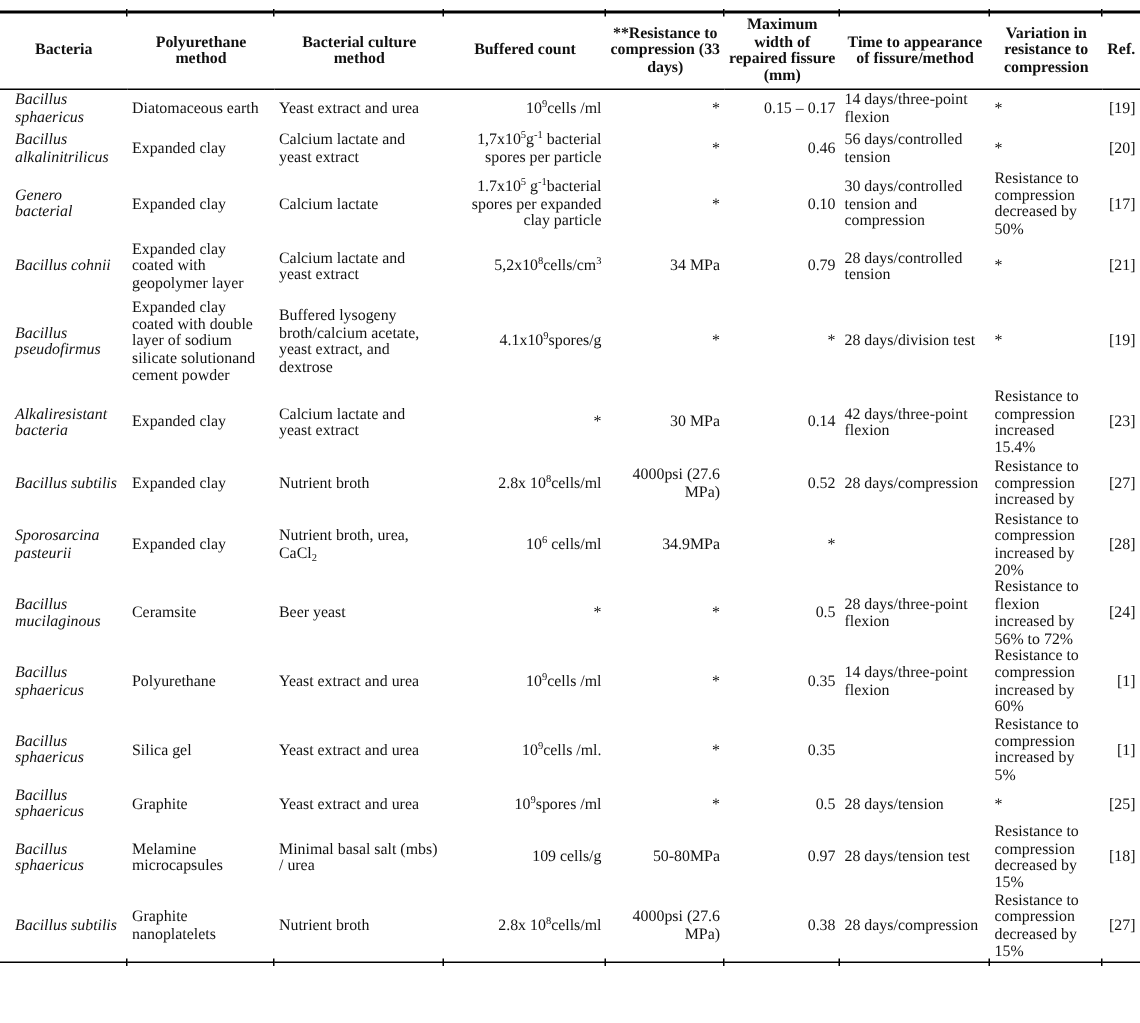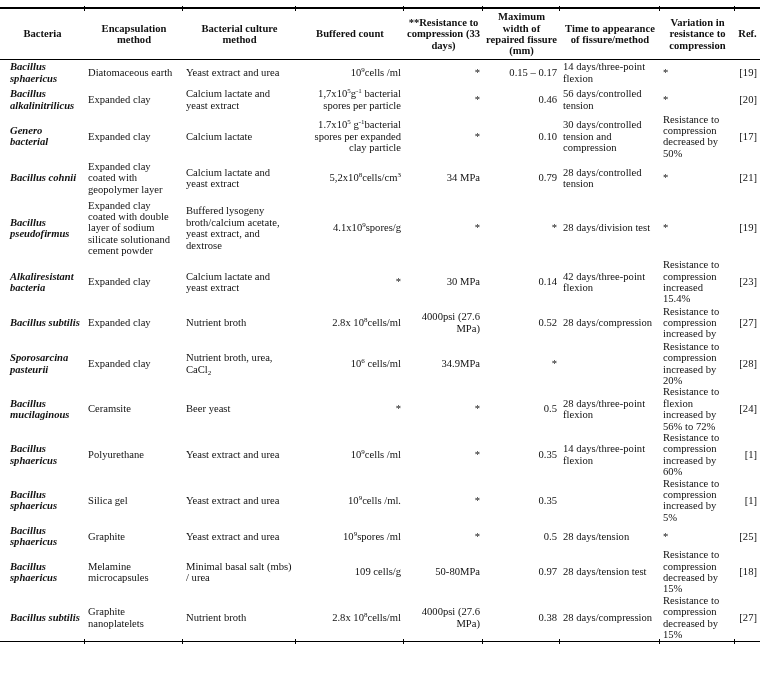--- a/index.html
+++ b/index.html
@@ -13,21 +13,21 @@
     border-collapse: collapse; table-layout: fixed;
   }
   thead tr th {
     border-top: 2px solid #000; border-bottom: 1.5px solid #000;
     font-weight: bold; text-align: center; vertical-align: middle;
     height: 50px; padding: 0 2px; font-size: 10.6px; line-height: 11.4px;
   }
   thead tr th.tick, tbody tr:last-child td.tick { position: relative; }
   tbody td { vertical-align: middle; padding: 0 3px; }
   tbody tr:last-child td { border-bottom: 1.5px solid #000; }
-  td.bact { font-weight: bold; font-style: italic; padding-left: 10px; }
+  td.bact { font-weight: normal; font-style: italic; padding-left: 10px; }
   td.c { text-align: right; }
   td.l { text-align: left; }
   sup { font-size: 7px; line-height: 0; vertical-align: 4px; }
   sub { font-size: 7px; line-height: 0; vertical-align: -2px; }
   
   .tk { position: absolute; top: -3px; right: 0; width: 1px; height: 5px; background: #000; }
   .tkb { position: absolute; bottom: -3px; right: 0; width: 1px; height: 5px; background: #000; }
 </style>
 </head>
 <body>
@@ -40,21 +40,21 @@
       <col style="width:108px">
     <col style="width:79px">
       <col style="width:77px">
       <col style="width:100px">
       <col style="width:75px">
       <col style="width:25px">
   </colgroup>
   <thead>
     <tr>
       <th class="tick"><span>Bacteria</span><span class="tk"></span></th>
-      <th class="tick"><span>Encapsulation method</span><span class="tk"></span></th>
+      <th class="tick"><span>Polyurethane method</span><span class="tk"></span></th>
       <th class="tick"><span>Bacterial culture method</span><span class="tk"></span></th>
       <th class="tick"><span>Buffered count</span><span class="tk"></span></th>
       <th class="tick"><span>**Resistance to compression (33 days)</span><span class="tk"></span></th>
       <th class="tick"><span>Maximum width of repaired fissure (mm)</span><span class="tk"></span></th>
       <th class="tick"><span>Time to appearance of fissure/method</span><span class="tk"></span></th>
       <th class="tick"><span>Variation in resistance to compression</span><span class="tk"></span></th>
       <th>Ref.</th>
     </tr>
   </thead>
   <tbody id="tbody">

